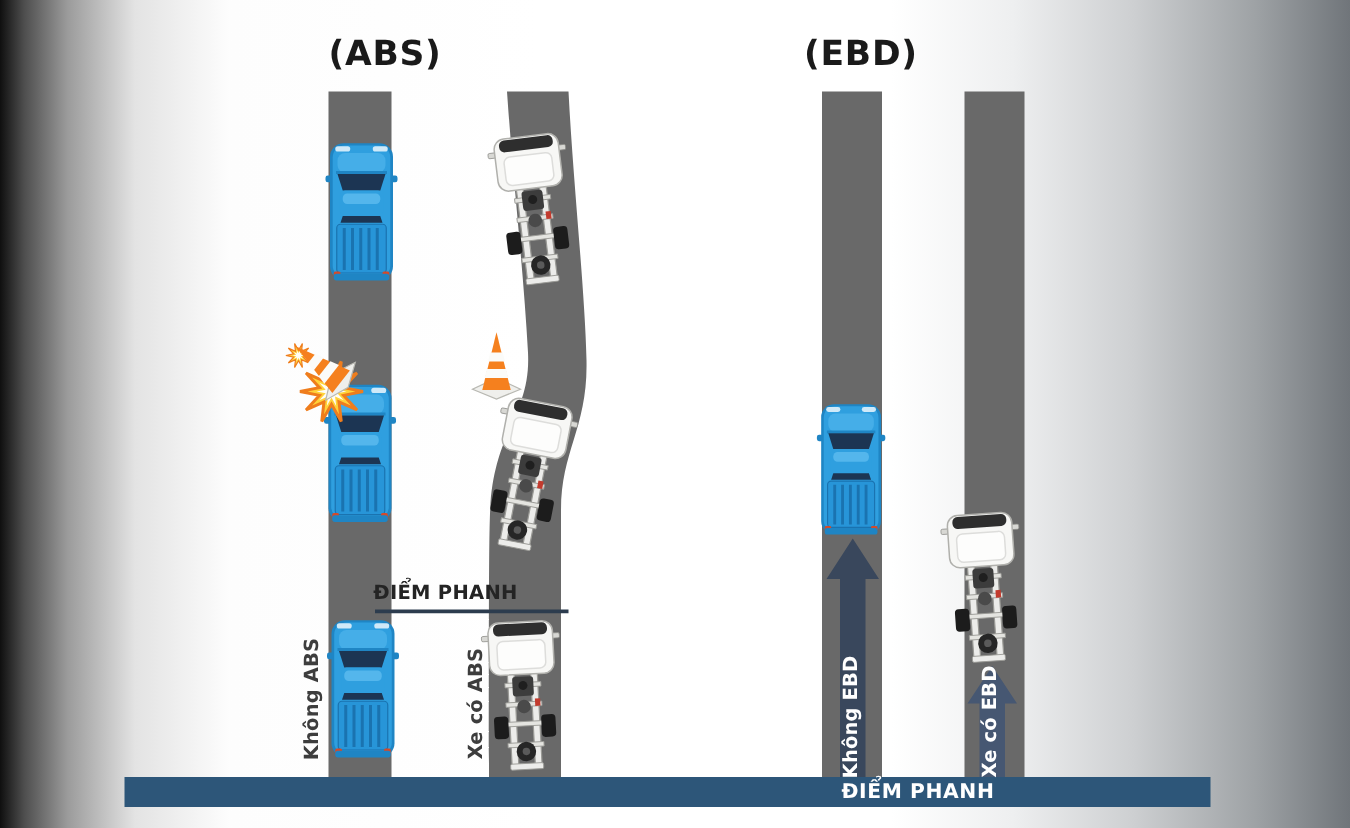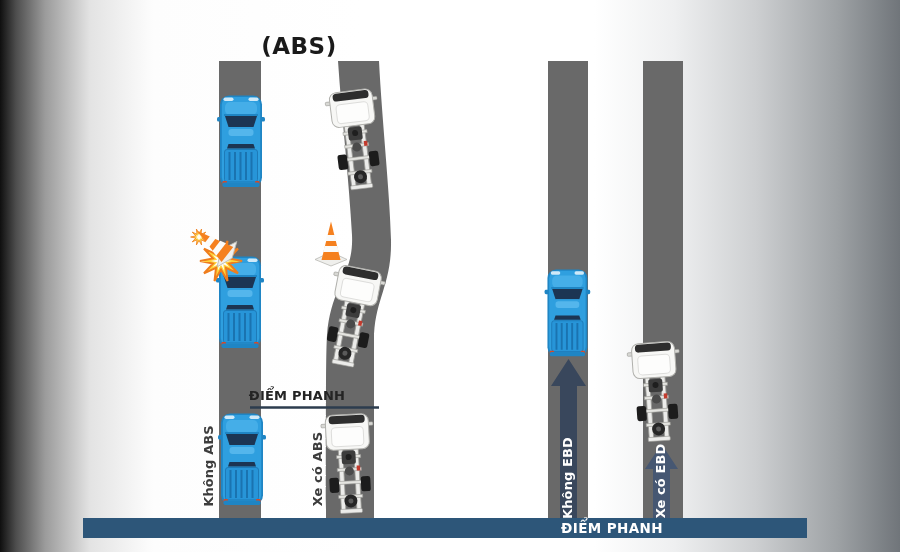--- a/index.html
+++ b/index.html
@@ -5,21 +5,21 @@
   html,body{margin:0;padding:0;}
   #stage{
     position:relative; width:900px; height:552px; overflow:hidden;
     font-family:"DejaVu Sans","Liberation Sans",sans-serif;
     background:linear-gradient(90deg,
       #0f0f0f 0%, #4e4e4e 1.8%, #9b9b9b 5%, #e3e3e3 10%, #fdfdfd 17%,
       #ffffff 40%, #ffffff 66%, #eeeff0 75%, #cdcfd1 84%, #9ea2a5 93%, #70757a 100%);
   }
   #scene-svg{position:absolute; left:0; top:0; z-index:1;}
   .title{
-    position:absolute; top:33px; width:160px; text-align:center; z-index:3;
+    position:absolute; top:23px; width:160px; text-align:left; z-index:3;
     font-size:23px; font-weight:bold; color:#1a1a1a; letter-spacing:0.5px;
   }
   #title-abs{left:219px;}
   #title-ebd{left:536px;}
   .vlabel{
     position:absolute; width:100px; height:16px; line-height:16px; text-align:center;
     transform:rotate(-90deg); font-size:13px; font-weight:bold; z-index:3;
     letter-spacing:0.1px; white-space:nowrap;
   }
   .vlabel.dark{color:#3d3d3d;}
@@ -128,20 +128,21 @@
     <use href="#cone" transform="translate(314,220)"></use>
     <use href="#white-truck" transform="translate(352,317) rotate(11) translate(-23,-51)"></use>
     <use href="#white-truck" transform="translate(349,464) rotate(-3) translate(-23,-51)"></use>
 
     <use href="#blue-truck" transform="translate(546.5,268) scale(0.95)"></use>
 
     <use href="#white-truck" transform="translate(656,392) rotate(-4) translate(-23,-51)"></use>
   </svg>
 
   <div class="title" id="title-abs">(ABS)</div>
+  <div class="title" id="title-ebd">(EBD)</div>
 
   <div id="brake-label-abs">ĐIỂM PHANH</div>
 
   <div class="vlabel dark" id="label-no-abs">Không ABS</div>
   <div class="vlabel dark" id="label-with-abs">Xe có ABS</div>
   <div class="vlabel light" id="label-no-ebd">Không EBD</div>
   <div class="vlabel light" id="label-with-ebd">Xe có EBD</div>
 
   <div id="brake-bar">
     <div id="brake-bar-label">ĐIỂM PHANH</div>

